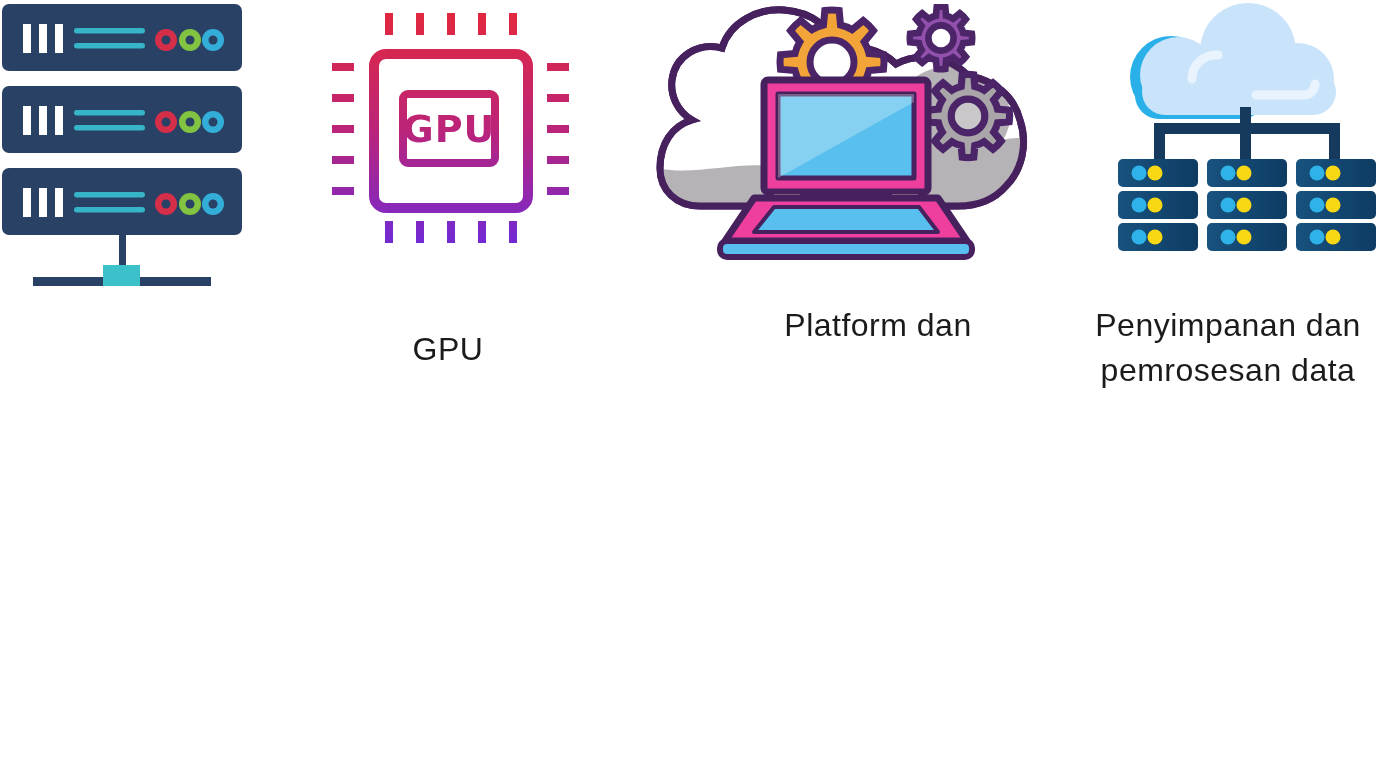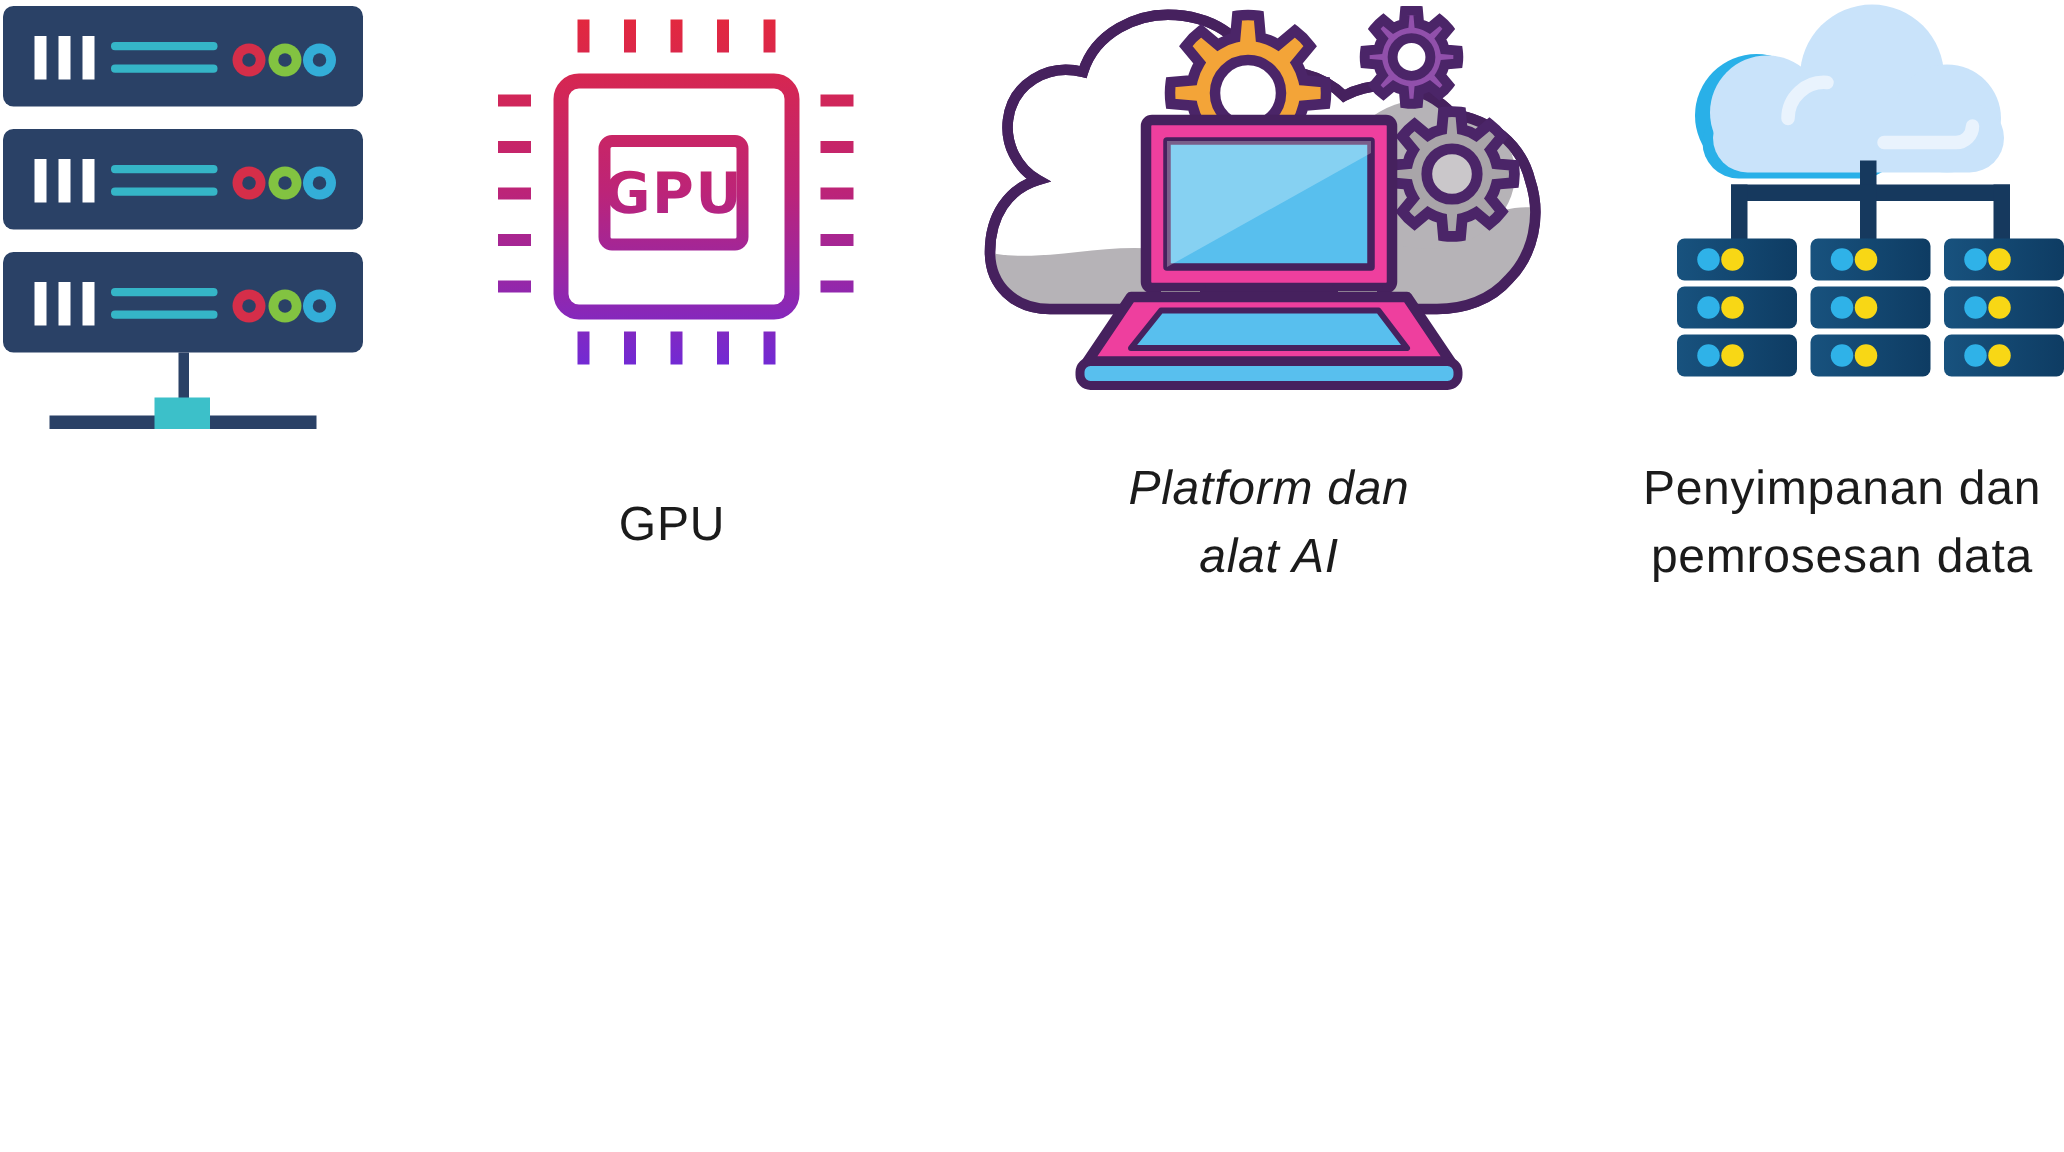--- a/index.html
+++ b/index.html
@@ -9,21 +9,21 @@
   .icon{position:absolute;line-height:0;}
   .icon-server{left:2px;top:4px;}
   .icon-gpu{left:330px;top:8px;}
   .icon-platform{left:650px;top:4px;}
   .icon-storage{left:1108px;top:1px;}
   .label{position:absolute;margin:0;color:#1b1b1b;text-align:center;
          font-size:32px;line-height:45px;letter-spacing:.5px;white-space:nowrap;}
   .label span{display:block;}
   .label-server{left:22px;top:327px;width:200px;}
   .label-gpu{left:348px;top:327px;width:200px;}
-  .label-platform{left:696px;top:303px;width:300px;font-style:italic;}
+  .label-platform{left:728px;top:303px;width:300px;}
   .label-storage{left:1062px;top:303px;width:332px;}
 </style>
 </head>
 <body>
 
 <div class="canvas">
 
   <div class="icon icon-server">
     <svg width="241" height="283" viewBox="0 0 241 283" xmlns="http://www.w3.org/2000/svg">
       <defs>
@@ -133,21 +133,20 @@
         <rect x="122" y="188" width="30" height="11" fill="#a5a1a5" stroke-width="4"></rect>
         <rect x="240" y="188" width="30" height="11" fill="#a5a1a5" stroke-width="4"></rect>
         <path d="M 104 194 L 288 194 L 317 237 L 75 237 Z" fill="#ee3f9e" stroke-width="7"></path>
         <path d="M 124 203 L 269 203 L 288 228 L 104 228 Z" fill="#58bfee" stroke-width="4"></path>
         <rect x="70" y="237" width="252" height="16" rx="7" fill="#58bfee" stroke-width="6"></rect>
       </g>
     </svg>
   </div>
   <p class="label label-platform">
     <span>Platform dan</span>
-    <span>alat AI</span>
   </p>
 
   <div class="icon icon-storage">
     <svg width="268" height="256" viewBox="0 0 268 256" xmlns="http://www.w3.org/2000/svg">
       <defs>
         <linearGradient id="towg" x1="0" y1="0" x2="1" y2="0">
           <stop offset="0" stop-color="#18527e"></stop>
           <stop offset="1" stop-color="#0e3c63"></stop>
         </linearGradient>
       </defs>

